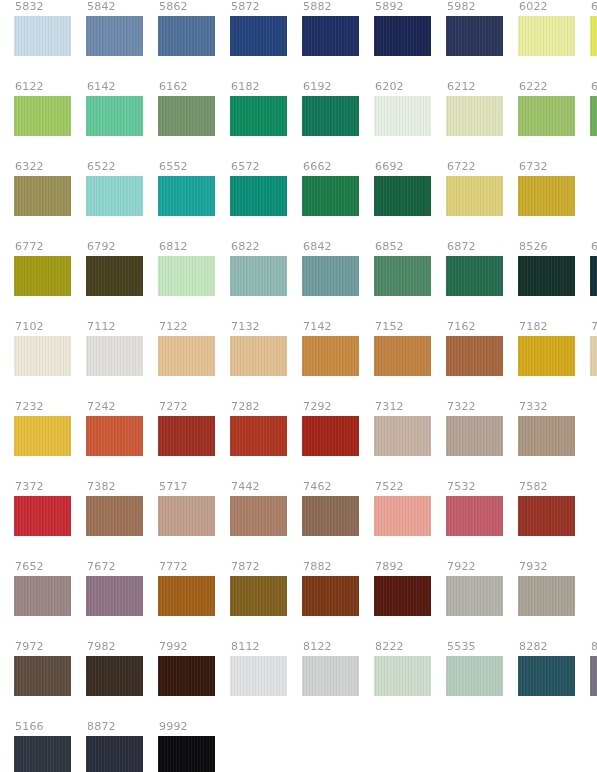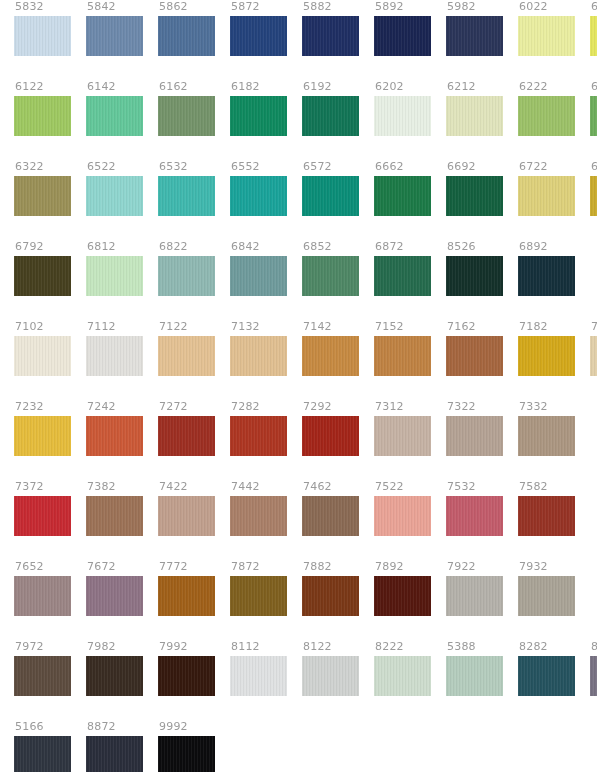--- a/index.html
+++ b/index.html
@@ -151,24 +151,20 @@
     <div class="swatch-row">
       <div class="swatch-cell">
         <div class="swatch-code">6322</div>
         <div class="swatch-chip" style="background-color: rgb(154, 144, 87);"></div>
       </div>
       <div class="swatch-cell">
         <div class="swatch-code">6522</div>
         <div class="swatch-chip" style="background-color: rgb(143, 213, 206);"></div>
       </div>
       <div class="swatch-cell">
-        <div class="swatch-code">6532</div>
-        <div class="swatch-chip" style="background-color: rgb(64, 184, 174);"></div>
-      </div>
-      <div class="swatch-cell">
         <div class="swatch-code">6552</div>
         <div class="swatch-chip" style="background-color: rgb(26, 163, 154);"></div>
       </div>
       <div class="swatch-cell">
         <div class="swatch-code">6572</div>
         <div class="swatch-chip" style="background-color: rgb(11, 142, 120);"></div>
       </div>
       <div class="swatch-cell">
         <div class="swatch-code">6662</div>
         <div class="swatch-chip" style="background-color: rgb(28, 122, 71);"></div>
@@ -181,20 +177,24 @@
         <div class="swatch-code">6722</div>
         <div class="swatch-chip" style="background-color: rgb(221, 208, 123);"></div>
       </div>
       <div class="swatch-cell">
         <div class="swatch-code">6732</div>
         <div class="swatch-chip" style="background-color: rgb(201, 171, 46);"></div>
       </div>
     </div>
     <div class="swatch-row">
       <div class="swatch-cell">
+        <div class="swatch-code">6772</div>
+        <div class="swatch-chip" style="background-color: rgb(160, 154, 21);"></div>
+      </div>
+      <div class="swatch-cell">
         <div class="swatch-code">6792</div>
         <div class="swatch-chip" style="background-color: rgb(70, 64, 31);"></div>
       </div>
       <div class="swatch-cell">
         <div class="swatch-code">6812</div>
         <div class="swatch-chip" style="background-color: rgb(196, 230, 191);"></div>
       </div>
       <div class="swatch-cell">
         <div class="swatch-code">6822</div>
         <div class="swatch-chip" style="background-color: rgb(143, 184, 178);"></div>
@@ -295,21 +295,21 @@
     <div class="swatch-row">
       <div class="swatch-cell">
         <div class="swatch-code">7372</div>
         <div class="swatch-chip" style="background-color: rgb(198, 42, 50);"></div>
       </div>
       <div class="swatch-cell">
         <div class="swatch-code">7382</div>
         <div class="swatch-chip" style="background-color: rgb(156, 114, 87);"></div>
       </div>
       <div class="swatch-cell">
-        <div class="swatch-code">7422</div>
+        <div class="swatch-code">5717</div>
         <div class="swatch-chip" style="background-color: rgb(192, 159, 141);"></div>
       </div>
       <div class="swatch-cell">
         <div class="swatch-code">7442</div>
         <div class="swatch-chip" style="background-color: rgb(169, 127, 104);"></div>
       </div>
       <div class="swatch-cell">
         <div class="swatch-code">7462</div>
         <div class="swatch-chip" style="background-color: rgb(138, 106, 84);"></div>
       </div>
@@ -379,21 +379,21 @@
       </div>
       <div class="swatch-cell">
         <div class="swatch-code">8122</div>
         <div class="swatch-chip" style="background-color: rgb(207, 210, 208);"></div>
       </div>
       <div class="swatch-cell">
         <div class="swatch-code">8222</div>
         <div class="swatch-chip" style="background-color: rgb(205, 220, 205);"></div>
       </div>
       <div class="swatch-cell">
-        <div class="swatch-code">5388</div>
+        <div class="swatch-code">5535</div>
         <div class="swatch-chip" style="background-color: rgb(180, 204, 189);"></div>
       </div>
       <div class="swatch-cell">
         <div class="swatch-code">8282</div>
         <div class="swatch-chip" style="background-color: rgb(37, 83, 95);"></div>
       </div>
       <div class="swatch-cell">
         <div class="swatch-code">8832</div>
         <div class="swatch-chip" style="background-color: rgb(120, 114, 131);"></div>
       </div>

